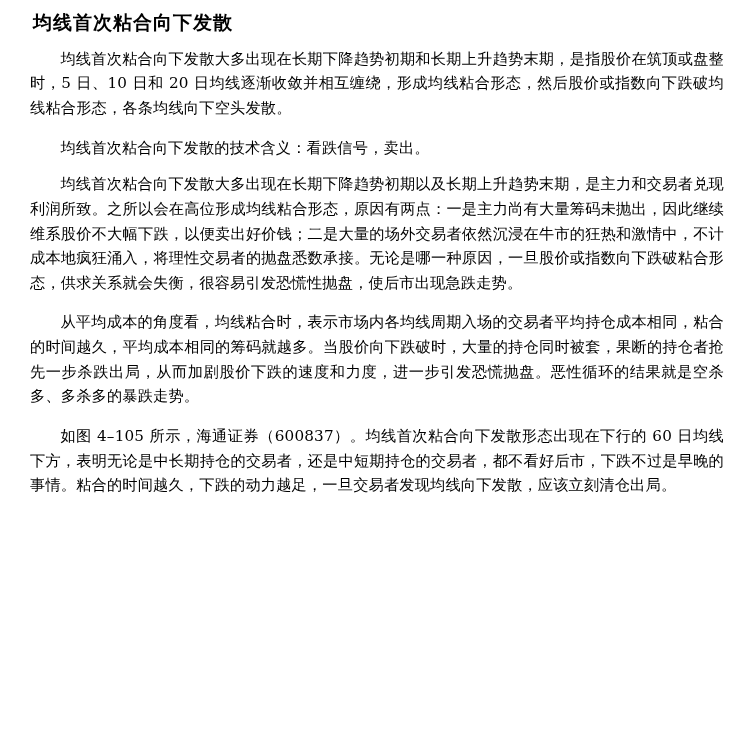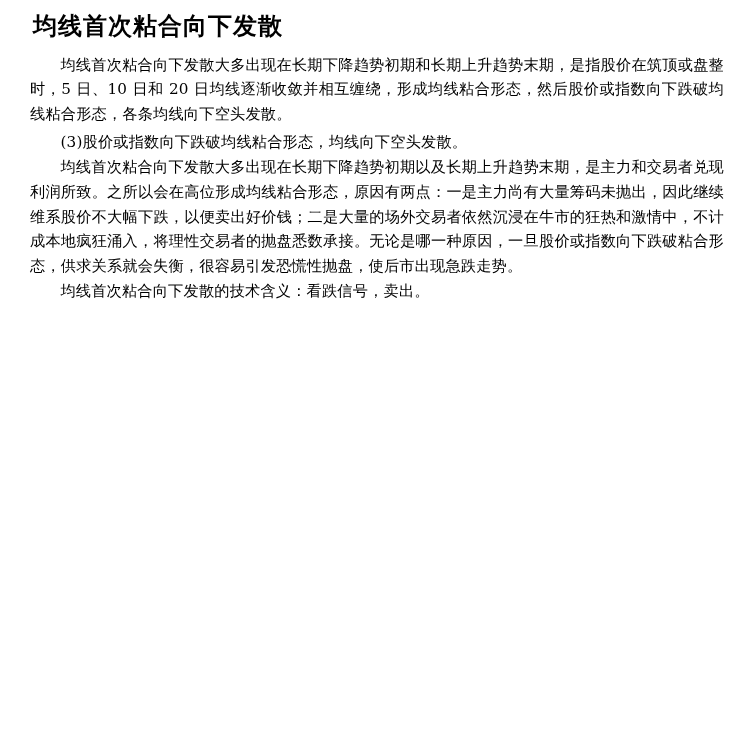--- a/index.html
+++ b/index.html
@@ -17,31 +17,31 @@
   .page {
     width: 738px;
     height: 738px;
     box-sizing: border-box;
     padding: 6px 14px 0 30px;
     position: relative;
   }
   .doc-title {
     font-family: "Liberation Sans", sans-serif;
     font-weight: bold;
-    font-size: 24px;
+    font-size: 19px;
     letter-spacing: 1px;
     margin: 6px 0 12px 3px;
     line-height: 1.2;
   }
   .para {
     font-size: 15.2px;
     line-height: 1.62;
     text-align: justify;
     text-justify: inter-ideograph;
-    margin: 0 0 1px 0;
+    margin: 12px 0 1px 0;
     letter-spacing: 0.2px;
   }
   .para.indent {
     text-indent: 2em;
   }
   .block-gap {
     height: 2px;
   }
 </style>
 </head>
@@ -51,25 +51,26 @@
 
   <h1 class="doc-title">均线首次粘合向下发散</h1>
 
   <p class="para indent">均线首次粘合向下发散大多出现在长期下降趋势初期和长期上升趋势末期，是指股价在筑顶或盘整时，5 日、10 日和 20 日均线逐渐收敛并相互缠绕，形成均线粘合形态，然后股价或指数向下跌破均线粘合形态，各条均线向下空头发散。</p>
 
   <div class="block-gap"></div>
 
 
 
 
-  <p class="para indent">(3)股价或指数向下跌破均线粘合形态，均线向下空头发散。</p>
+
+  <p class="para indent">均线首次粘合向下发散的技术含义：看跌信号，卖出。</p>
 
   <p class="para indent">均线首次粘合向下发散大多出现在长期下降趋势初期以及长期上升趋势末期，是主力和交易者兑现利润所致。之所以会在高位形成均线粘合形态，原因有两点：一是主力尚有大量筹码未抛出，因此继续维系股价不大幅下跌，以便卖出好价钱；二是大量的场外交易者依然沉浸在牛市的狂热和激情中，不计成本地疯狂涌入，将理性交易者的抛盘悉数承接。无论是哪一种原因，一旦股价或指数向下跌破粘合形态，供求关系就会失衡，很容易引发恐慌性抛盘，使后市出现急跌走势。</p>
 
-  <p class="para indent">均线首次粘合向下发散的技术含义：看跌信号，卖出。</p>
+  <div class="block-gap"></div>
+
+  <p class="para indent">从平均成本的角度看，均线粘合时，表示市场内各均线周期入场的交易者平均持仓成本相同，粘合的时间越久，平均成本相同的筹码就越多。当股价向下跌破时，大量的持仓同时被套，果断的持仓者抢先一步杀跌出局，从而加剧股价下跌的速度和力度，进一步引发恐慌抛盘。恶性循环的结果就是空杀多、多杀多的暴跌走势。</p>
 
   <div class="block-gap"></div>
 
-
-  <div class="block-gap"></div>
-
+  <p class="para indent">如图 4–105 所示，海通证券（600837）。均线首次粘合向下发散形态出现在下行的 60 日均线下方，表明无论是中长期持仓的交易者，还是中短期持仓的交易者，都不看好后市，下跌不过是早晚的事情。粘合的时间越久，下跌的动力越足，一旦交易者发现均线向下发散，应该立刻清仓出局。</p>
 
 </div>
 
 </body></html>

